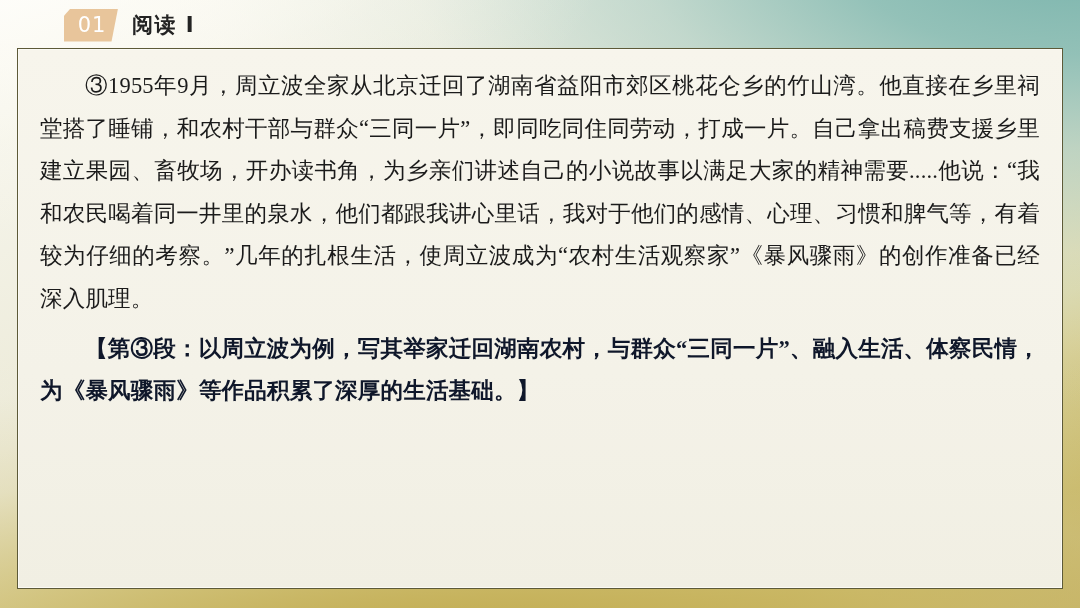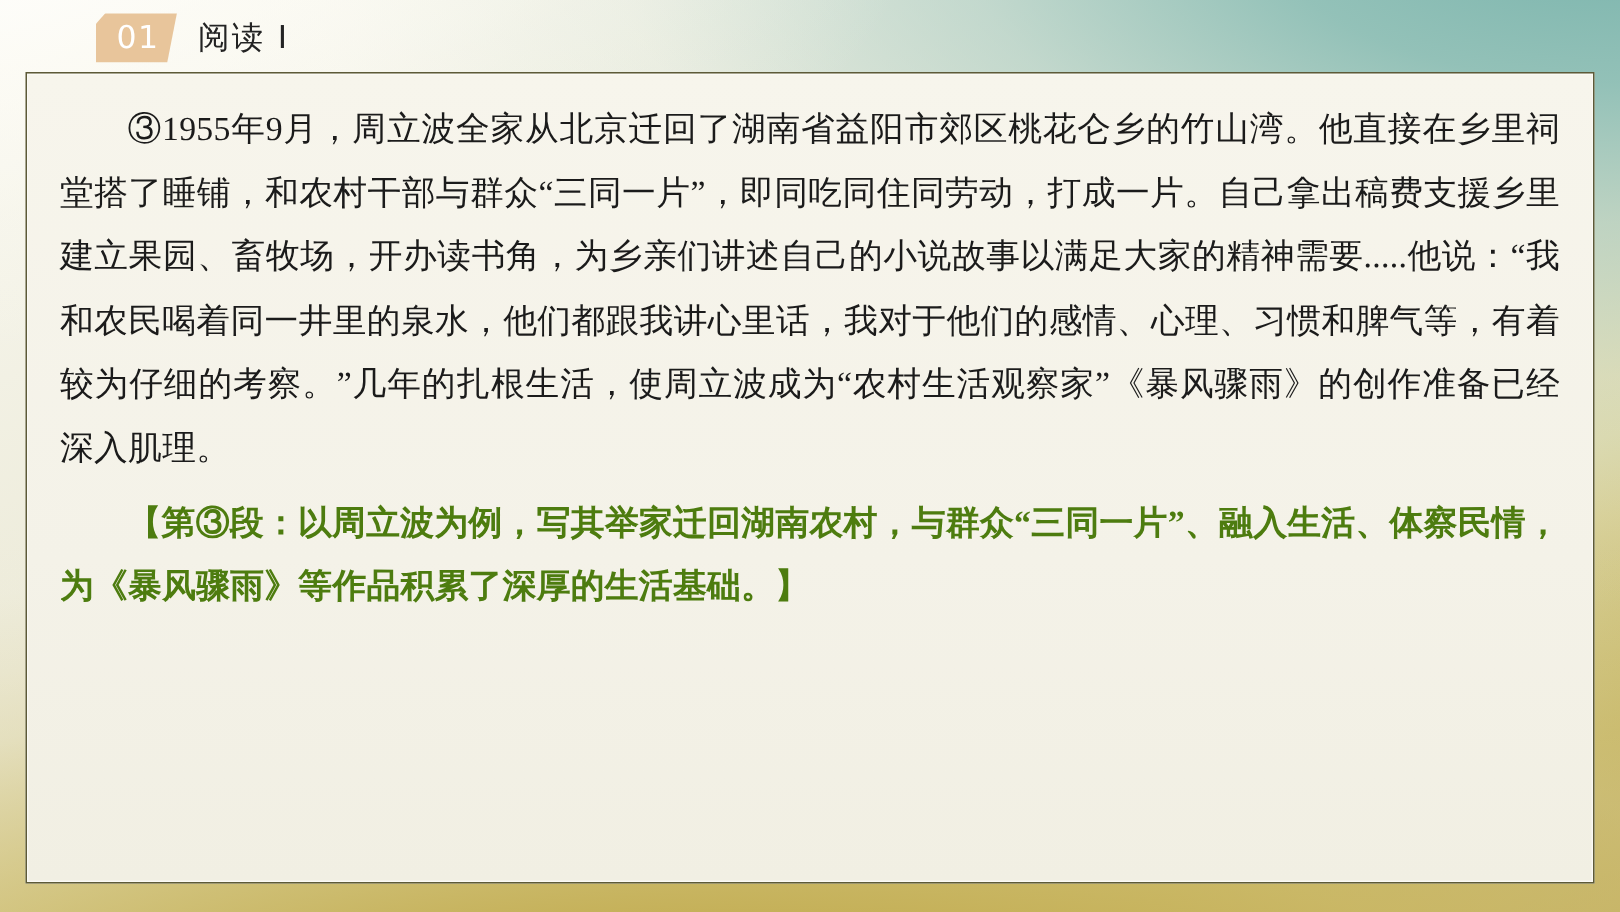--- a/index.html
+++ b/index.html
@@ -91,21 +91,21 @@
     display: flex;
     align-items: center;
     justify-content: center;
     padding-left: 2px;
     box-sizing: border-box;
     clip-path: polygon(12% 0%, 100% 0%, 88% 100%, 0% 100%, 0% 22%);
   }
   .section-title {
     font-family: "DejaVu Sans", "Liberation Sans", sans-serif;
     font-size: 21px;
-    font-weight: normal;
+    font-weight: bold;
     color: #232323;
     letter-spacing: 1.5px;
     white-space: nowrap;
     text-align: center;
   }
 
   
   .content-box {
     position: absolute;
     left: 17px;
@@ -142,21 +142,21 @@
     text-indent: 2em;
     margin: 0;
     letter-spacing: 0.2px;
   }
 
   
   .note-para {
     font-family: "Liberation Serif", "DejaVu Serif", serif;
     font-size: 22.5px;
     line-height: 42px;
-    color: #4d7c0f;
+    color: #0f172a;
     font-weight: bold;
     text-align: justify;
     text-justify: inter-character;
     text-indent: 2em;
     margin: 8px 0 0 0;
     letter-spacing: 0.2px;
   }
 </style>
 </head>
 <body>

